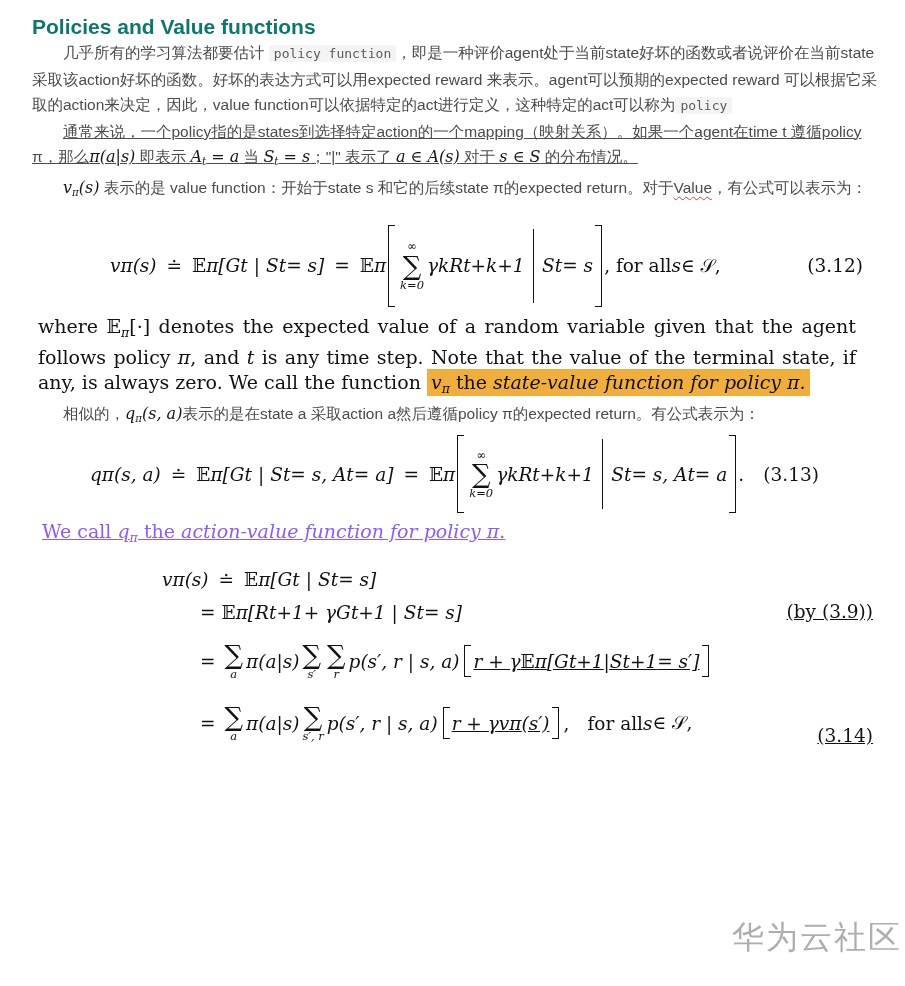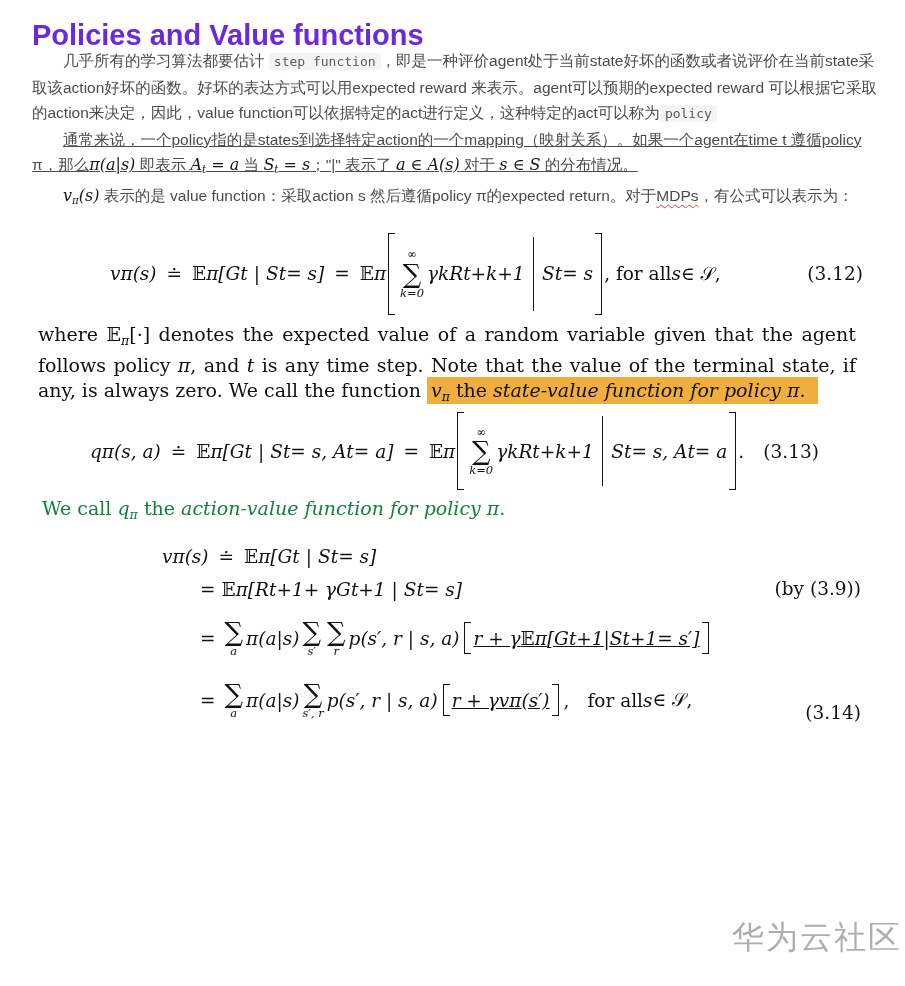--- a/index.html
+++ b/index.html
@@ -1,20 +1,20 @@
 <!DOCTYPE html>
 <html><head>
 <meta charset="utf-8">
 <style>
   html,body{margin:0;padding:0;background:#fff;}
   .page{position:relative;width:905px;height:986px;background:#fff;overflow:hidden;
         font-family:"Liberation Sans","DejaVu Sans",sans-serif;}
   .content{padding:0 28px 0 32px;}
 
-  h1.title{margin:22px 0 0 0;font-size:29px;line-height:26px;font-weight:700;color:#6d28d9;}
+  h1.title{margin:14px 0 0 0;font-size:21px;line-height:26px;font-weight:700;color:#0f766e;}
 
   p.zh{margin:0;font-size:15.5px;line-height:25.5px;color:#4b4b4b;}
   p.zh.indent{text-indent:2em;}
   .p1{margin-top:22px;}
   .p2{margin-top:17px;text-decoration:underline;}
   .p3{margin-top:10px;}
   .p4{margin-top:50px;}
   .p5{margin-top:55px;}
 
   .icode{font-family:"DejaVu Sans Mono","Liberation Mono",monospace;font-size:13px;
@@ -46,51 +46,51 @@
 
   .eq312{margin-top:18px;height:84px;}
   .eq312 .eqline{margin-left:78px;height:100%;}
   .eq313{margin-top:2px;height:80px;}
   .eq313 .eqline{margin-left:58px;height:100%;}
   .tagright{margin-left:auto;margin-right:14px;font-style:normal;}
   .tag313{margin-left:auto;margin-right:58px;font-style:normal;}
 
   .book{margin:6px 0 0 6px;width:818px;font-family:"DejaVu Serif","Liberation Serif",serif;
         font-size:19px;line-height:25.3px;color:#111;text-align:justify;}
-  .hl{background:#f0ae3e;padding:2px 12px 3px 4px;box-decoration-break:clone;-webkit-box-decoration-break:clone;}
-
-  .wecall{margin:6px 0 0 10px;font-family:"DejaVu Serif","Liberation Serif",serif;font-size:19px;color:#15803d;}
+  .hl{background:#f0ae3e;padding:2px 4px 3px 4px;box-decoration-break:clone;-webkit-box-decoration-break:clone;}
+
+  .wecall{margin:6px 0 0 10px;font-family:"DejaVu Serif","Liberation Serif",serif;font-size:19px;color:#8b5cf6;text-decoration:underline;}
 
   .eq314{position:relative;margin:20px 0 0 130px;}
   .r1{height:28px;margin-bottom:4px;}
   .r2{height:30px;margin-bottom:6px;}
   .r3{height:56px;margin-bottom:6px;}
   .r4{height:56px;}
   .r2,.r3,.r4{padding-left:0;}
   .eqindent{margin-left:38px;}
-  .by39abs{position:absolute;right:16px;font-style:normal;}
+  .by39abs{position:absolute;right:4px;font-style:normal;text-decoration:underline;}
   .forall{font-style:normal;margin-left:18px;}
 
   .watermark{position:absolute;right:3px;bottom:26px;z-index:5;pointer-events:none;
              font-size:32px;letter-spacing:2px;color:#8f8f8f;opacity:0.72;
              font-family:"Liberation Sans","DejaVu Sans",sans-serif;}
 </style>
 </head>
 <body>
 
 <div class="page">
   <div class="content">
 
     <h1 class="title">Policies and Value functions</h1>
 
-    <p class="zh indent p1"><span>几乎所有的学习算法都要估计</span> <code class="icode">step function</code><span>，即是一种评价agent处于当前state好坏的函数或者说评价在当前state采取该action好坏的函数。好坏的表达方式可以用expected reward 来表示。agent可以预期的expected reward 可以根据它采取的action来决定，因此，value function可以依据特定的act进行定义，这种特定的act可以称为</span><code class="icode">policy</code></p>
+    <p class="zh indent p1"><span>几乎所有的学习算法都要估计</span> <code class="icode">policy function</code><span>，即是一种评价agent处于当前state好坏的函数或者说评价在当前state采取该action好坏的函数。好坏的表达方式可以用expected reward 来表示。agent可以预期的expected reward 可以根据它采取的action来决定，因此，value function可以依据特定的act进行定义，这种特定的act可以称为</span><code class="icode">policy</code></p>
 
     <p class="zh indent p2"><span>通常来说，一个policy指的是states到选择特定action的一个mapping（映射关系）。如果一个agent在time t 遵循policy π，那么</span><span class="m">π(a|s)</span><span> 即表示 </span><span class="m">A</span><span class="m sb">t</span><span class="m"> = a</span><span> 当 </span><span class="m">S</span><span class="m sb">t</span><span class="m"> = s</span><span>；"|" 表示了 </span><span class="m">a ∈ A(s)</span><span> 对于 </span><span class="m">s ∈ S</span><span> 的分布情况。</span></p>
 
-    <p class="zh indent p3"><span class="m">v</span><span class="m sb">π</span><span class="m">(s)</span><span> 表示的是 value function：采取action s 然后遵循policy π的expected  return。对于</span><span class="wavy">MDPs</span><span>，有公式可以表示为：</span></p>
+    <p class="zh indent p3"><span class="m">v</span><span class="m sb">π</span><span class="m">(s)</span><span> 表示的是 value function：开始于state s 和它的后续state π的expected  return。对于</span><span class="wavy">Value</span><span>，有公式可以表示为：</span></p>
 
     <div class="eq eq312">
       <div class="eqline">
         <span class="it">v</span>
           <span class="it sb">π</span>
           <span class="it">(s)</span>
         <span class="doteq">≐</span>
         <span>𝔼</span>
           <span class="it sb">π</span>
           <span class="it">[G</span>
@@ -121,20 +121,21 @@
         <span class="bigbr r"></span>
         <span>, for all </span>
           <span class="it">s</span>
           <span> ∈ 𝒮,</span>
         <span class="tagright">(3.12)</span>
       </div>
     </div>
 
     <p class="book"><span>where </span><span>𝔼</span><span class="it sb">π</span><span>[·] denotes the expected value of a random variable given that the agent follows policy </span><span class="it">π</span><span>, and </span><span class="it">t</span><span> is any time step. Note that the value of the terminal state, if any, is always zero. We call the function </span><span class="hl"><span class="it">v</span><span class="it sb">π</span><span> the </span><span class="it">state-value function for policy π</span><span>.</span></span></p>
 
+    <p class="zh indent p4"><span>相似的，</span><span class="m">q</span><span class="m sb">π</span><span class="m">(s, a)</span><span>表示的是在state a 采取action a然后遵循policy π的expected return。有公式表示为：</span></p>
 
     <div class="eq eq313">
       <div class="eqline">
         <span class="it">q</span>
           <span class="it sb">π</span>
           <span class="it">(s, a)</span>
         <span class="doteq">≐</span>
         <span>𝔼</span>
           <span class="it sb">π</span>
           <span class="it">[G</span>

